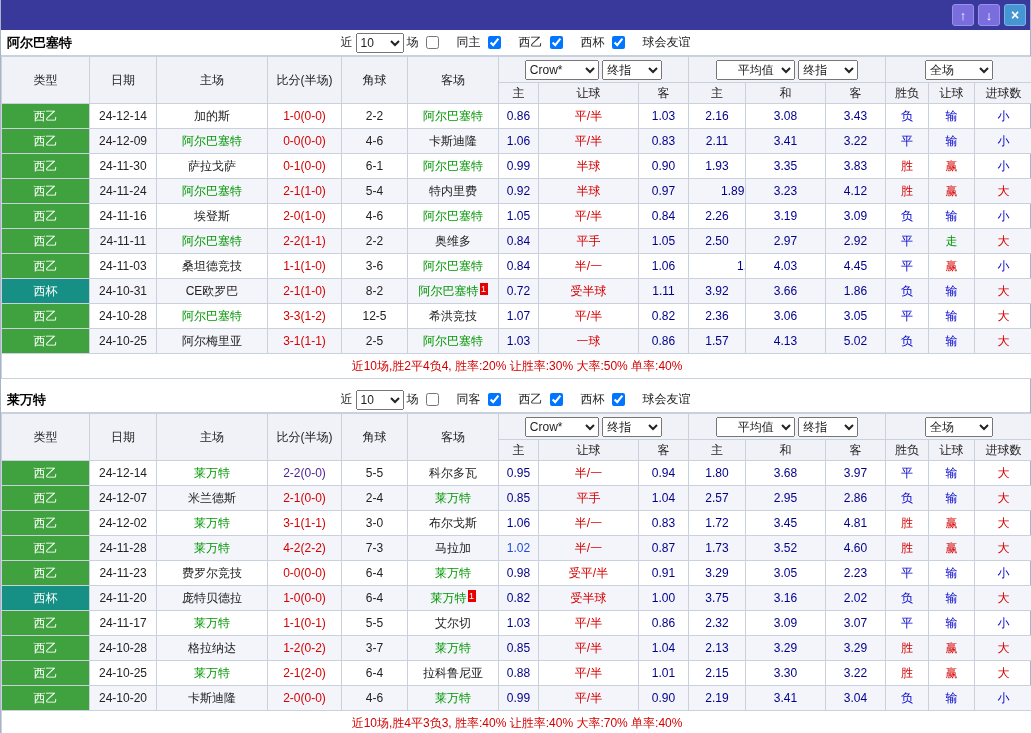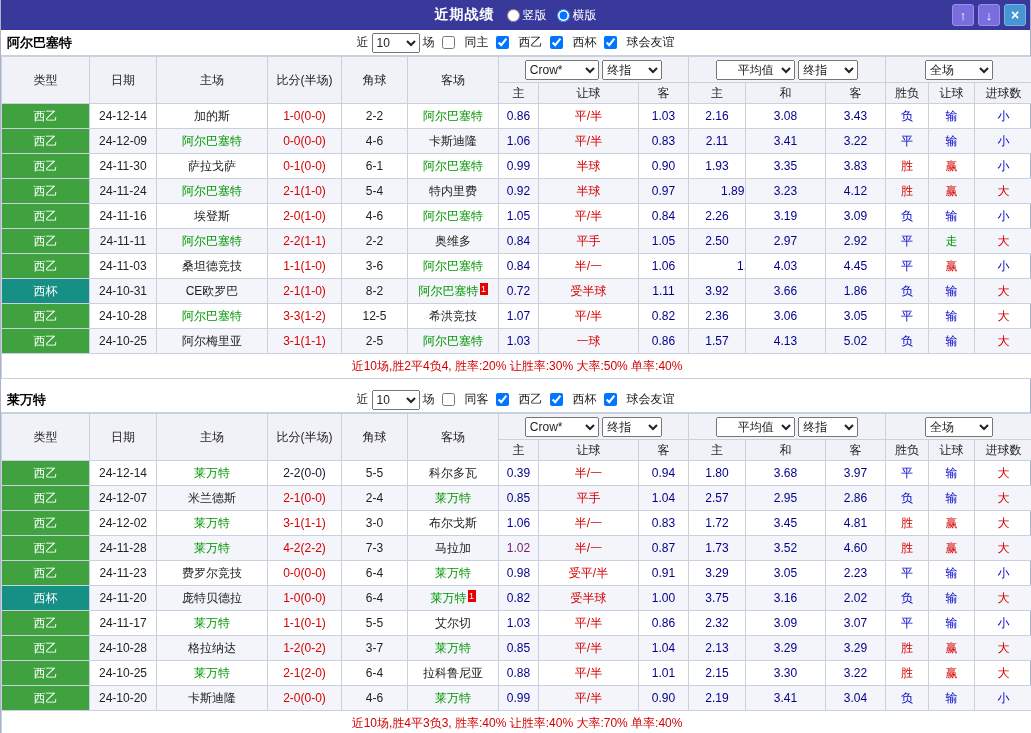--- a/index.html
+++ b/index.html
@@ -33,21 +33,21 @@
 
   
   .section { background: #fff; }
   .section-gap { height: 8px; background: #fff; }
   .filter-row {
     height: 26px; display: flex; align-items: center; position: relative;
     border-bottom: 1px solid #c9d1dc; padding: 0 6px; background: #fff;
   }
   .team-title { font-weight: bold; font-size: 13px; color: #000; position: absolute; left: 6px; }
   .filter-controls { flex: 1; display: flex; justify-content: center; align-items: center; gap: 3px; }
-  .filter-controls .cb { display: inline-flex; align-items: center; gap: 9px; margin-left: 4px; cursor: pointer; }
+  .filter-controls .cb { display: inline-flex; align-items: center; gap: 17px; margin-left: 4px; cursor: pointer; }
   .filter-controls input[type=checkbox] { margin: 0 1px 0 0; }
 
   select { font-family: inherit; font-size: 12px; height: 20px; color: #222; }
   .sel-count { width: 48px; }
   .sel-book  { width: 74px; }
   .sel-final { width: 60px; }
   .sel-avg   { width: 79px; padding-left: 17px; }
   .sel-full  { width: 68px; }
 
   
@@ -66,33 +66,20 @@
     font-size: 9px; line-height: 12px; min-width: 8px; padding: 0 1px;
     margin-left: 1px; vertical-align: 3px;
   }
 </style>
 </head>
 <body>
 
 <div class="wrap">
 
   <div class="topbar">
-    <div class="topbar-center">
-      <span class="topbar-title">近期战绩</span>
-      <span class="radio-group">
-        <label>
-          <input type="radio" name="viewmode" style="">
-          <span>竖版</span>
-        </label>
-        <label>
-          <input type="radio" name="viewmode" checked="" style="">
-          <span>横版</span>
-        </label>
-      </span>
-    </div>
     <div class="topbar-buttons">
       <button class="tb-btn">↑</button>
       <button class="tb-btn">↓</button>
       <button class="tb-btn close">×</button>
     </div>
   </div>
 
   <div class="section">
     <div class="filter-row">
       <div class="team-title">阿尔巴塞特</div>
@@ -423,24 +410,24 @@
           <th>胜负</th>
           <th>让球</th>
           <th>进球数</th>
         </tr>
       </thead>
       <tbody>
           <tr>
             <td style="color: rgb(255, 255, 255); background: rgb(63, 162, 63);">西乙</td>
             <td>24-12-14</td>
             <td><span style="color: rgb(0, 150, 0);">莱万特</span></td>
-            <td style="color: #0f172a;">2-2(0-0)</td>
+            <td style="color: #4c1d95;">2-2(0-0)</td>
             <td>5-5</td>
             <td><span>科尔多瓦</span></td>
-            <td style="color: rgb(0, 0, 140);">0.39</td>
+            <td style="color: rgb(0, 0, 140);">0.95</td>
             <td style="color: rgb(214, 0, 0);">半/一</td>
             <td style="color: rgb(0, 0, 140);">0.94</td>
             <td style="color: rgb(0, 0, 140);">1.80</td>
             <td style="color: rgb(0, 0, 140);">3.68</td>
             <td style="color: rgb(0, 0, 140);">3.97</td>
             <td style="color: rgb(0, 0, 204);">平</td>
             <td style="color: rgb(0, 0, 204);">输</td>
             <td style="color: rgb(214, 0, 0);">大</td>
           </tr>
           <tr>
@@ -477,21 +464,21 @@
             <td style="color: rgb(214, 0, 0);">赢</td>
             <td style="color: rgb(214, 0, 0);">大</td>
           </tr>
           <tr>
             <td style="color: rgb(255, 255, 255); background: rgb(63, 162, 63);">西乙</td>
             <td>24-11-28</td>
             <td><span style="color: rgb(0, 150, 0);">莱万特</span></td>
             <td style="color: rgb(214, 0, 0);">4-2(2-2)</td>
             <td>7-3</td>
             <td><span>马拉加</span></td>
-            <td style="color: #701a75; text-align: center;">1.02</td>
+            <td style="color: #1d4ed8; text-align: center;">1.02</td>
             <td style="color: rgb(214, 0, 0);">半/一</td>
             <td style="color: rgb(0, 0, 140);">0.87</td>
             <td style="color: rgb(0, 0, 140);">1.73</td>
             <td style="color: rgb(0, 0, 140);">3.52</td>
             <td style="color: rgb(0, 0, 140);">4.60</td>
             <td style="color: rgb(214, 0, 0);">胜</td>
             <td style="color: rgb(214, 0, 0);">赢</td>
             <td style="color: rgb(214, 0, 0);">大</td>
           </tr>
           <tr>

